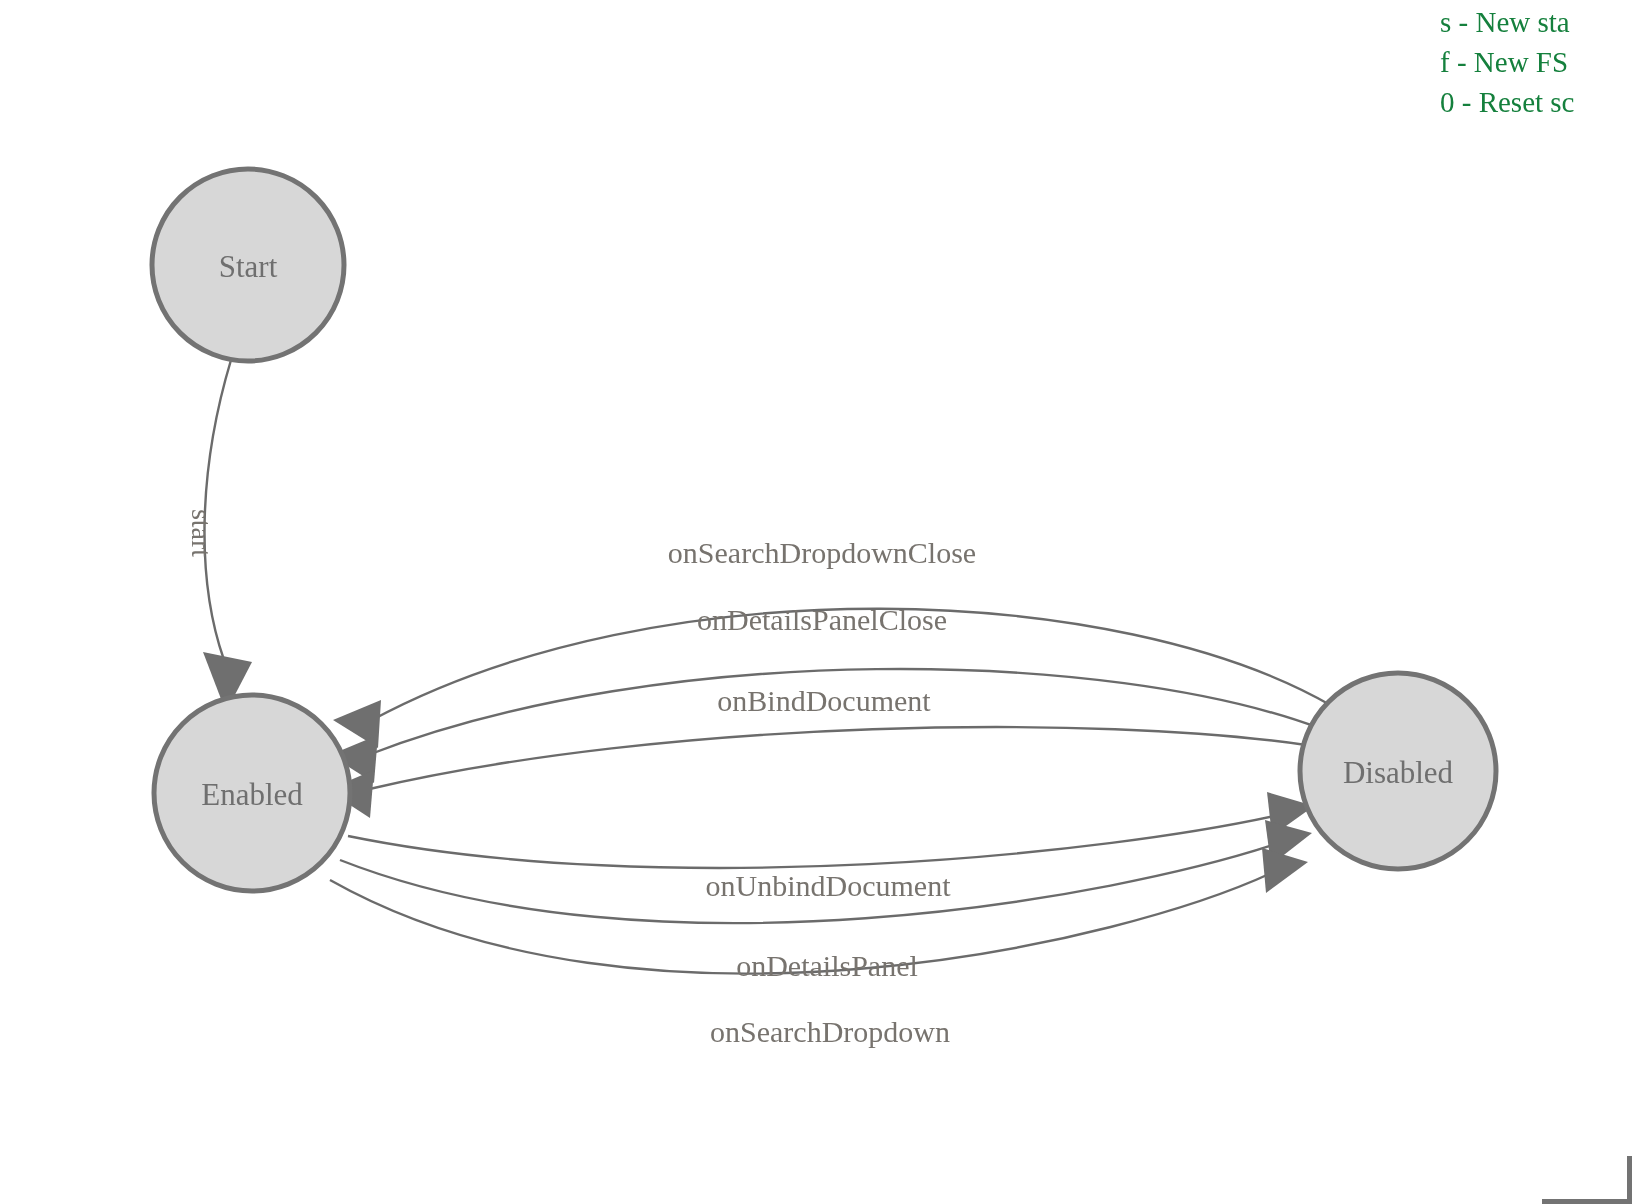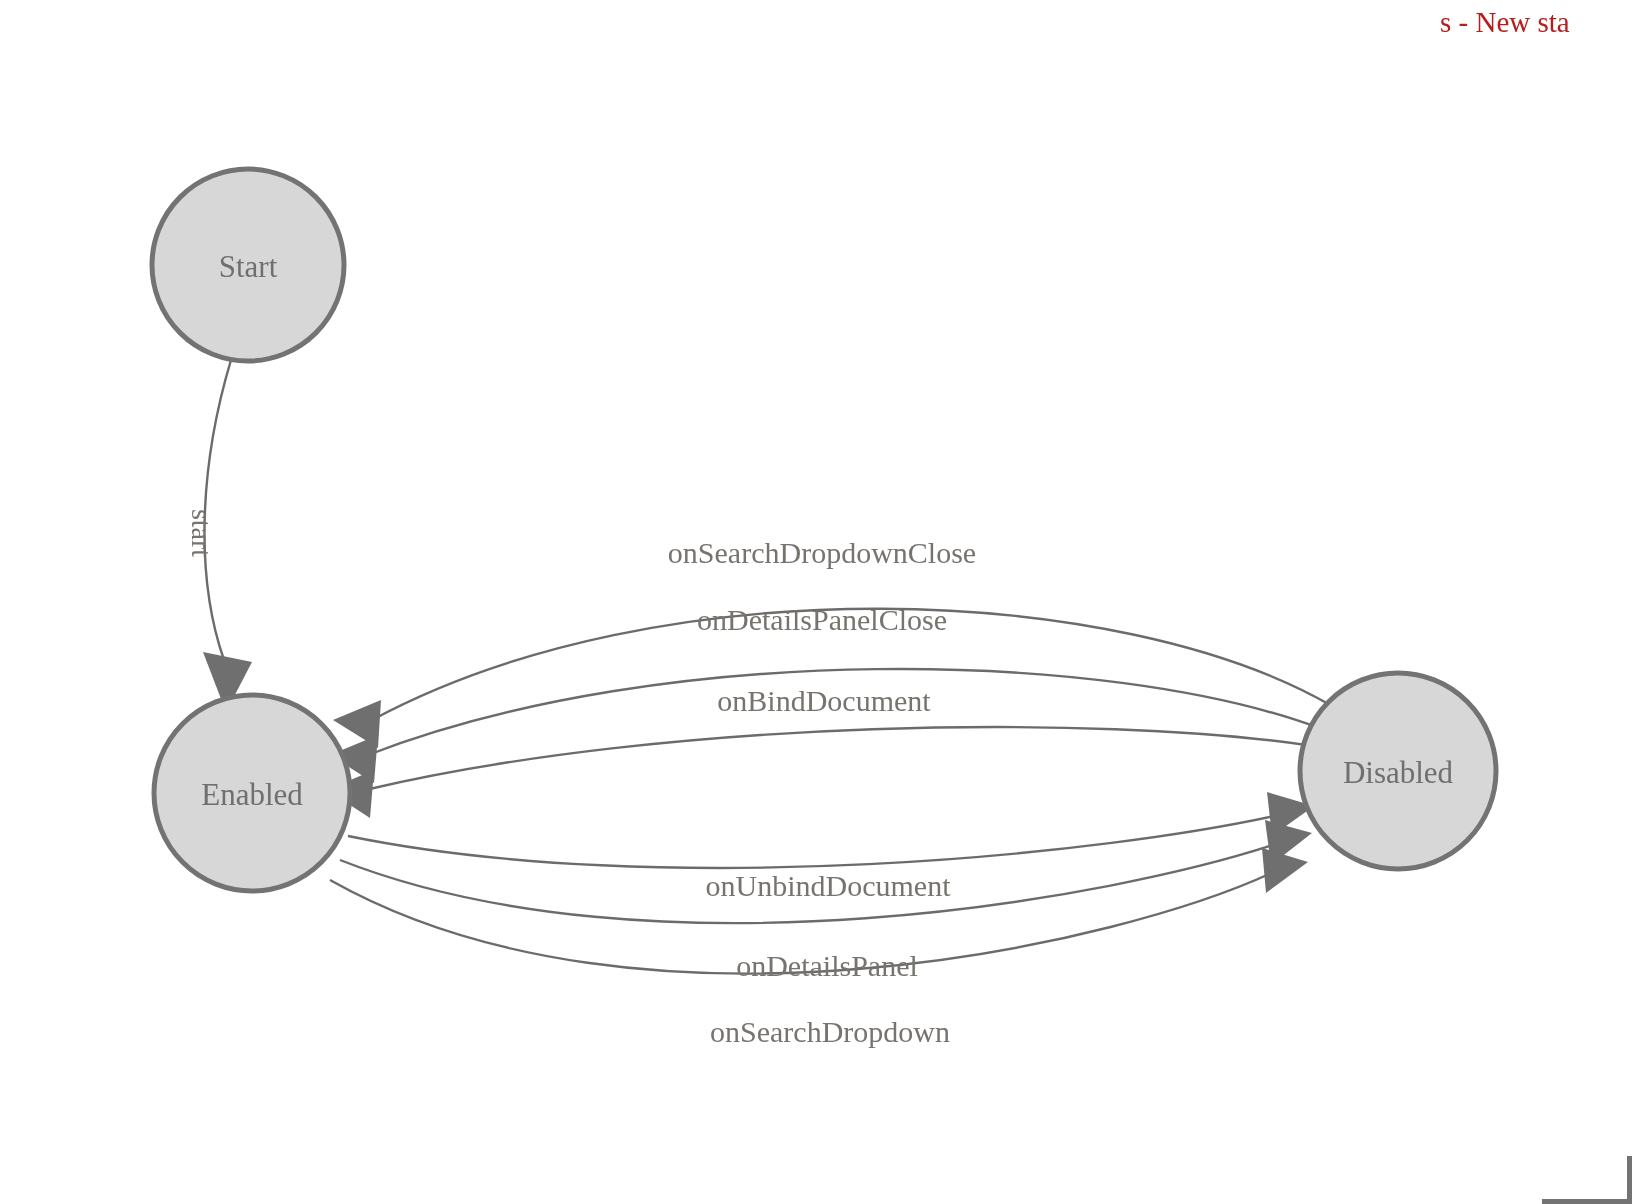--- a/index.html
+++ b/index.html
@@ -59,21 +59,21 @@
   #help-legend {
     position: absolute;
     right: 0;
     top: 0;
     width: 202px;
     padding-top: 2px;
     overflow: hidden;
     white-space: nowrap;
   }
   .help-line {
-    color: #b91c1c;
+    color: #15803d;
     font-family: "Liberation Serif", "DejaVu Serif", serif;
     font-size: 29px;
     line-height: 40px;
     white-space: nowrap;
     padding-left: 10px;
   }
   #panel-corner {
     position: absolute;
     right: 0px;
     bottom: 0px;
@@ -152,17 +152,19 @@
     <text class="edge-label" x="828" y="896">onUnbindDocument</text>
 
     <text class="edge-label" x="827" y="976">onDetailsPanel</text>
 
     <text class="edge-label" x="830" y="1042">onSearchDropdown</text>
 
   </svg>
 
   <div id="help-legend">
     <div class="help-line">s - New sta</div>
+    <div class="help-line">f - New FS</div>
+    <div class="help-line">0 - Reset sc</div>
   </div>
 
   <div id="panel-corner"></div>
 
 </div>
 
 </body></html>

